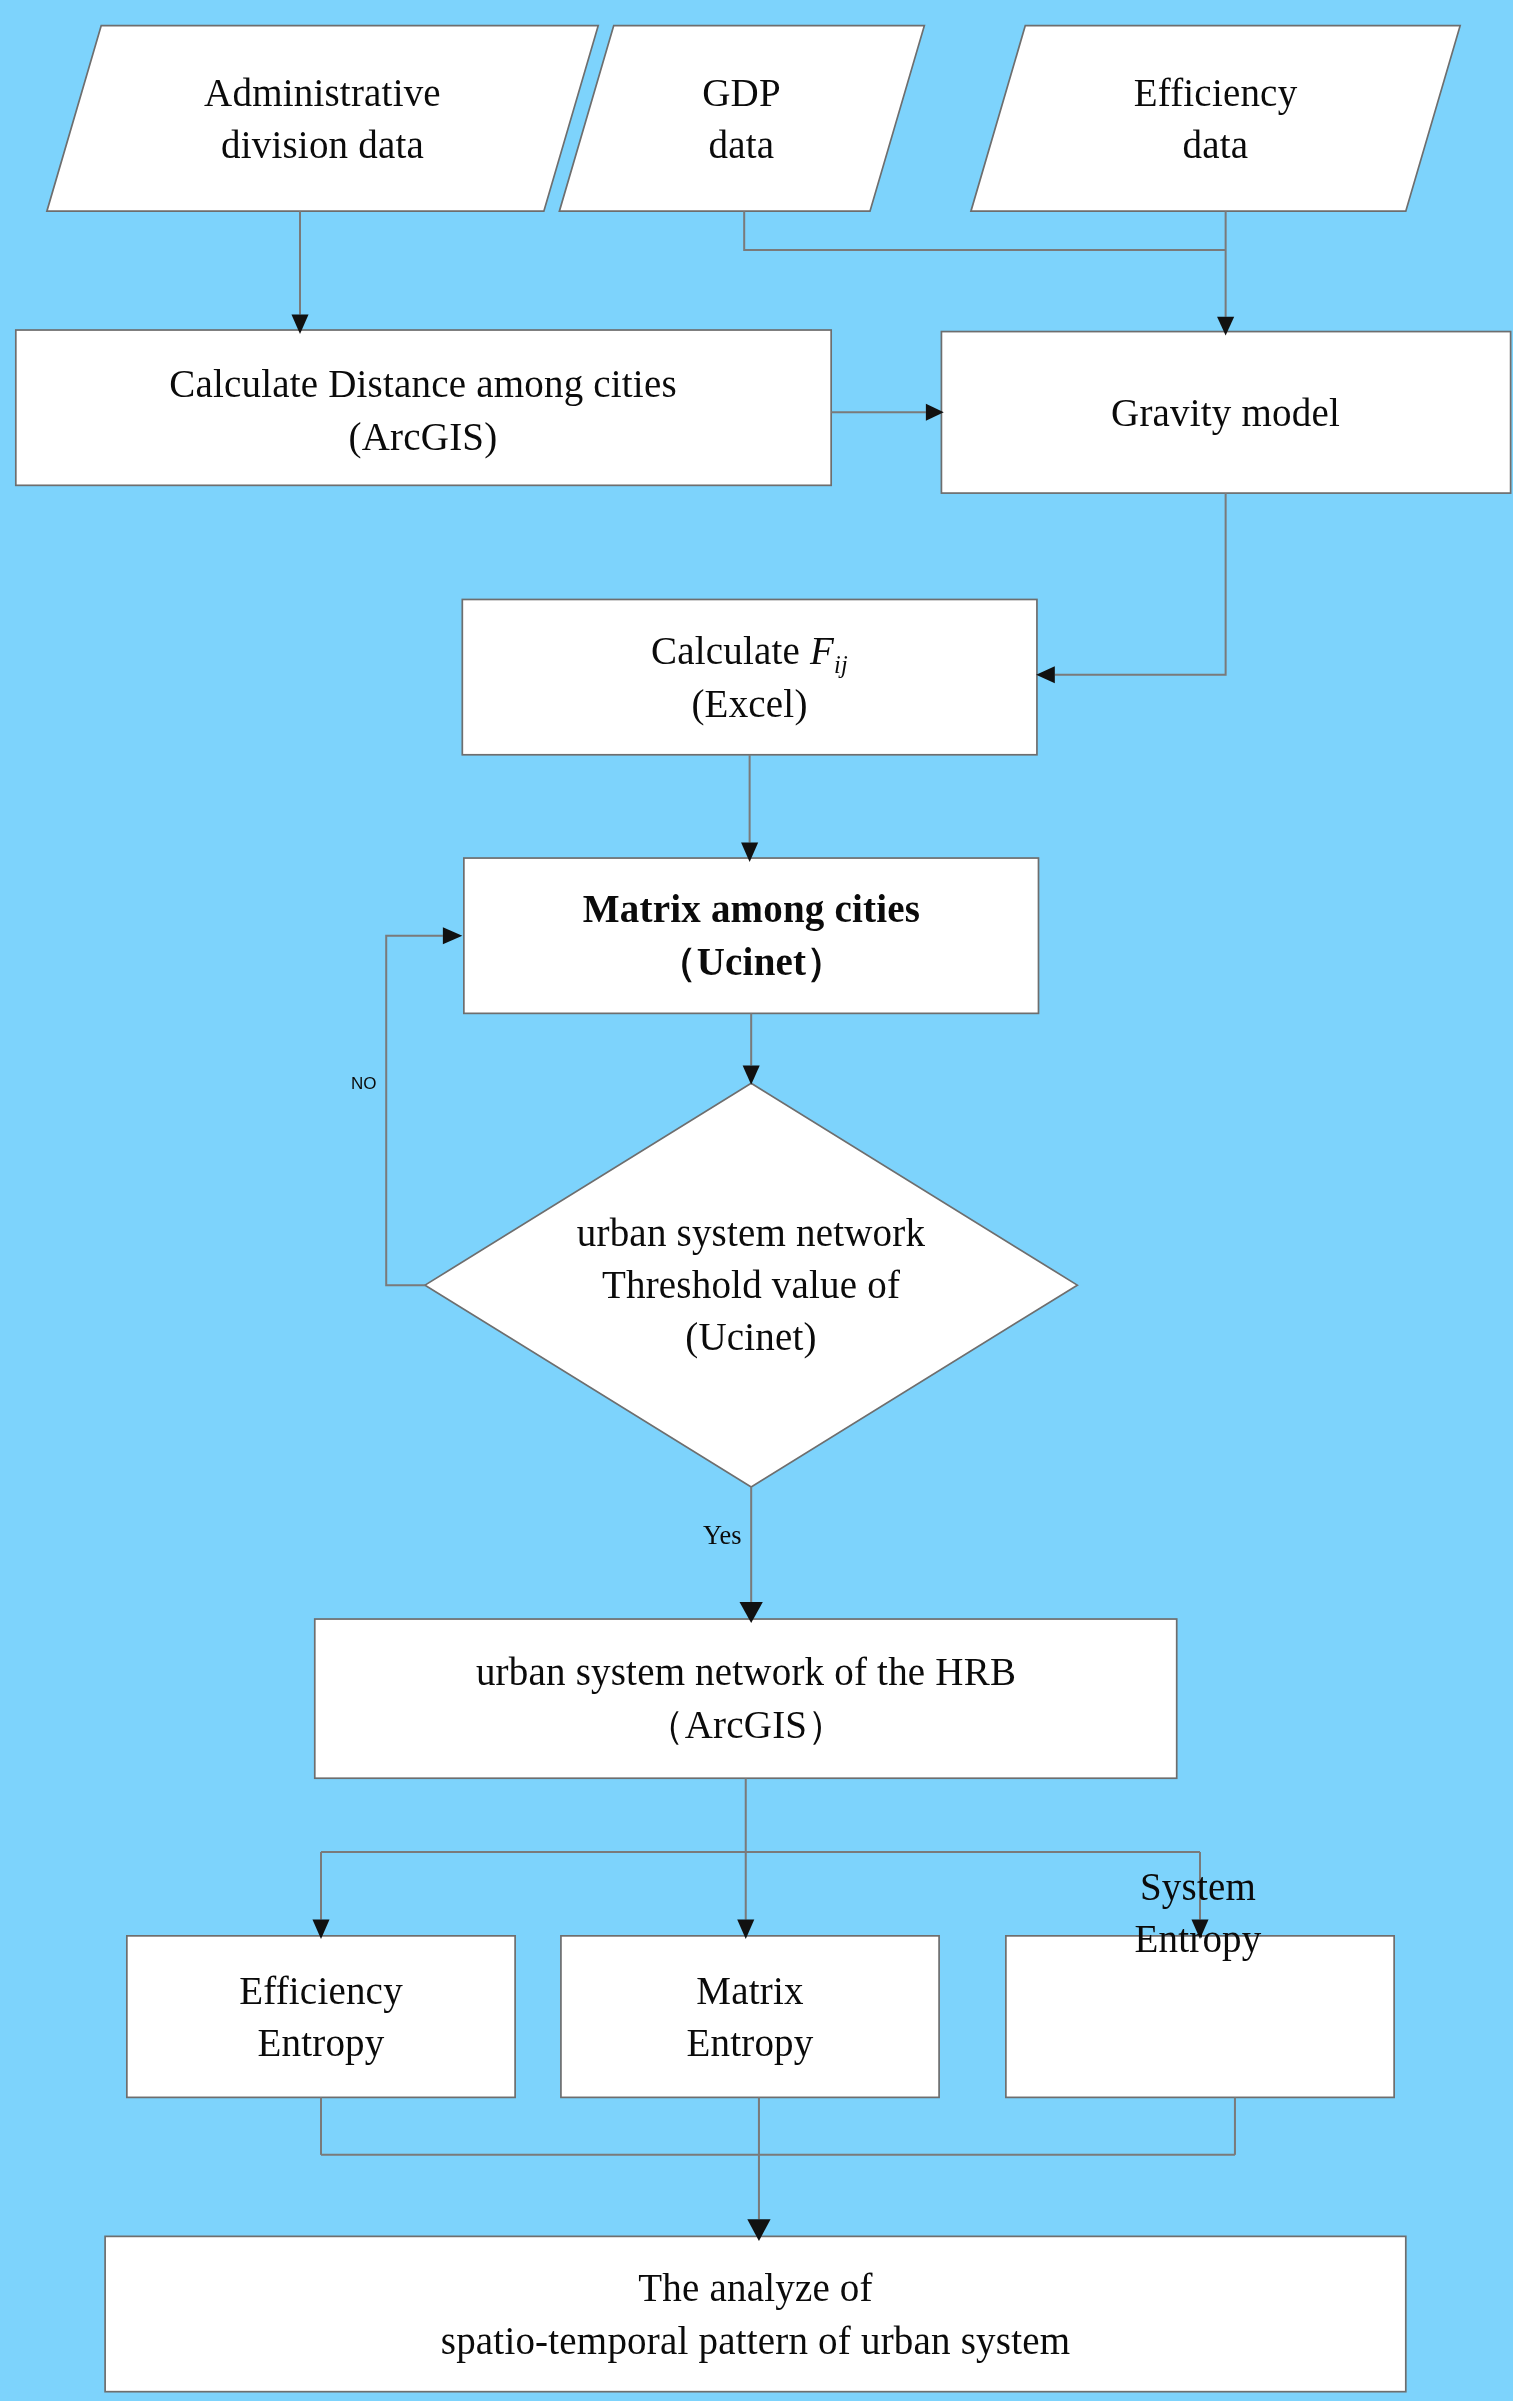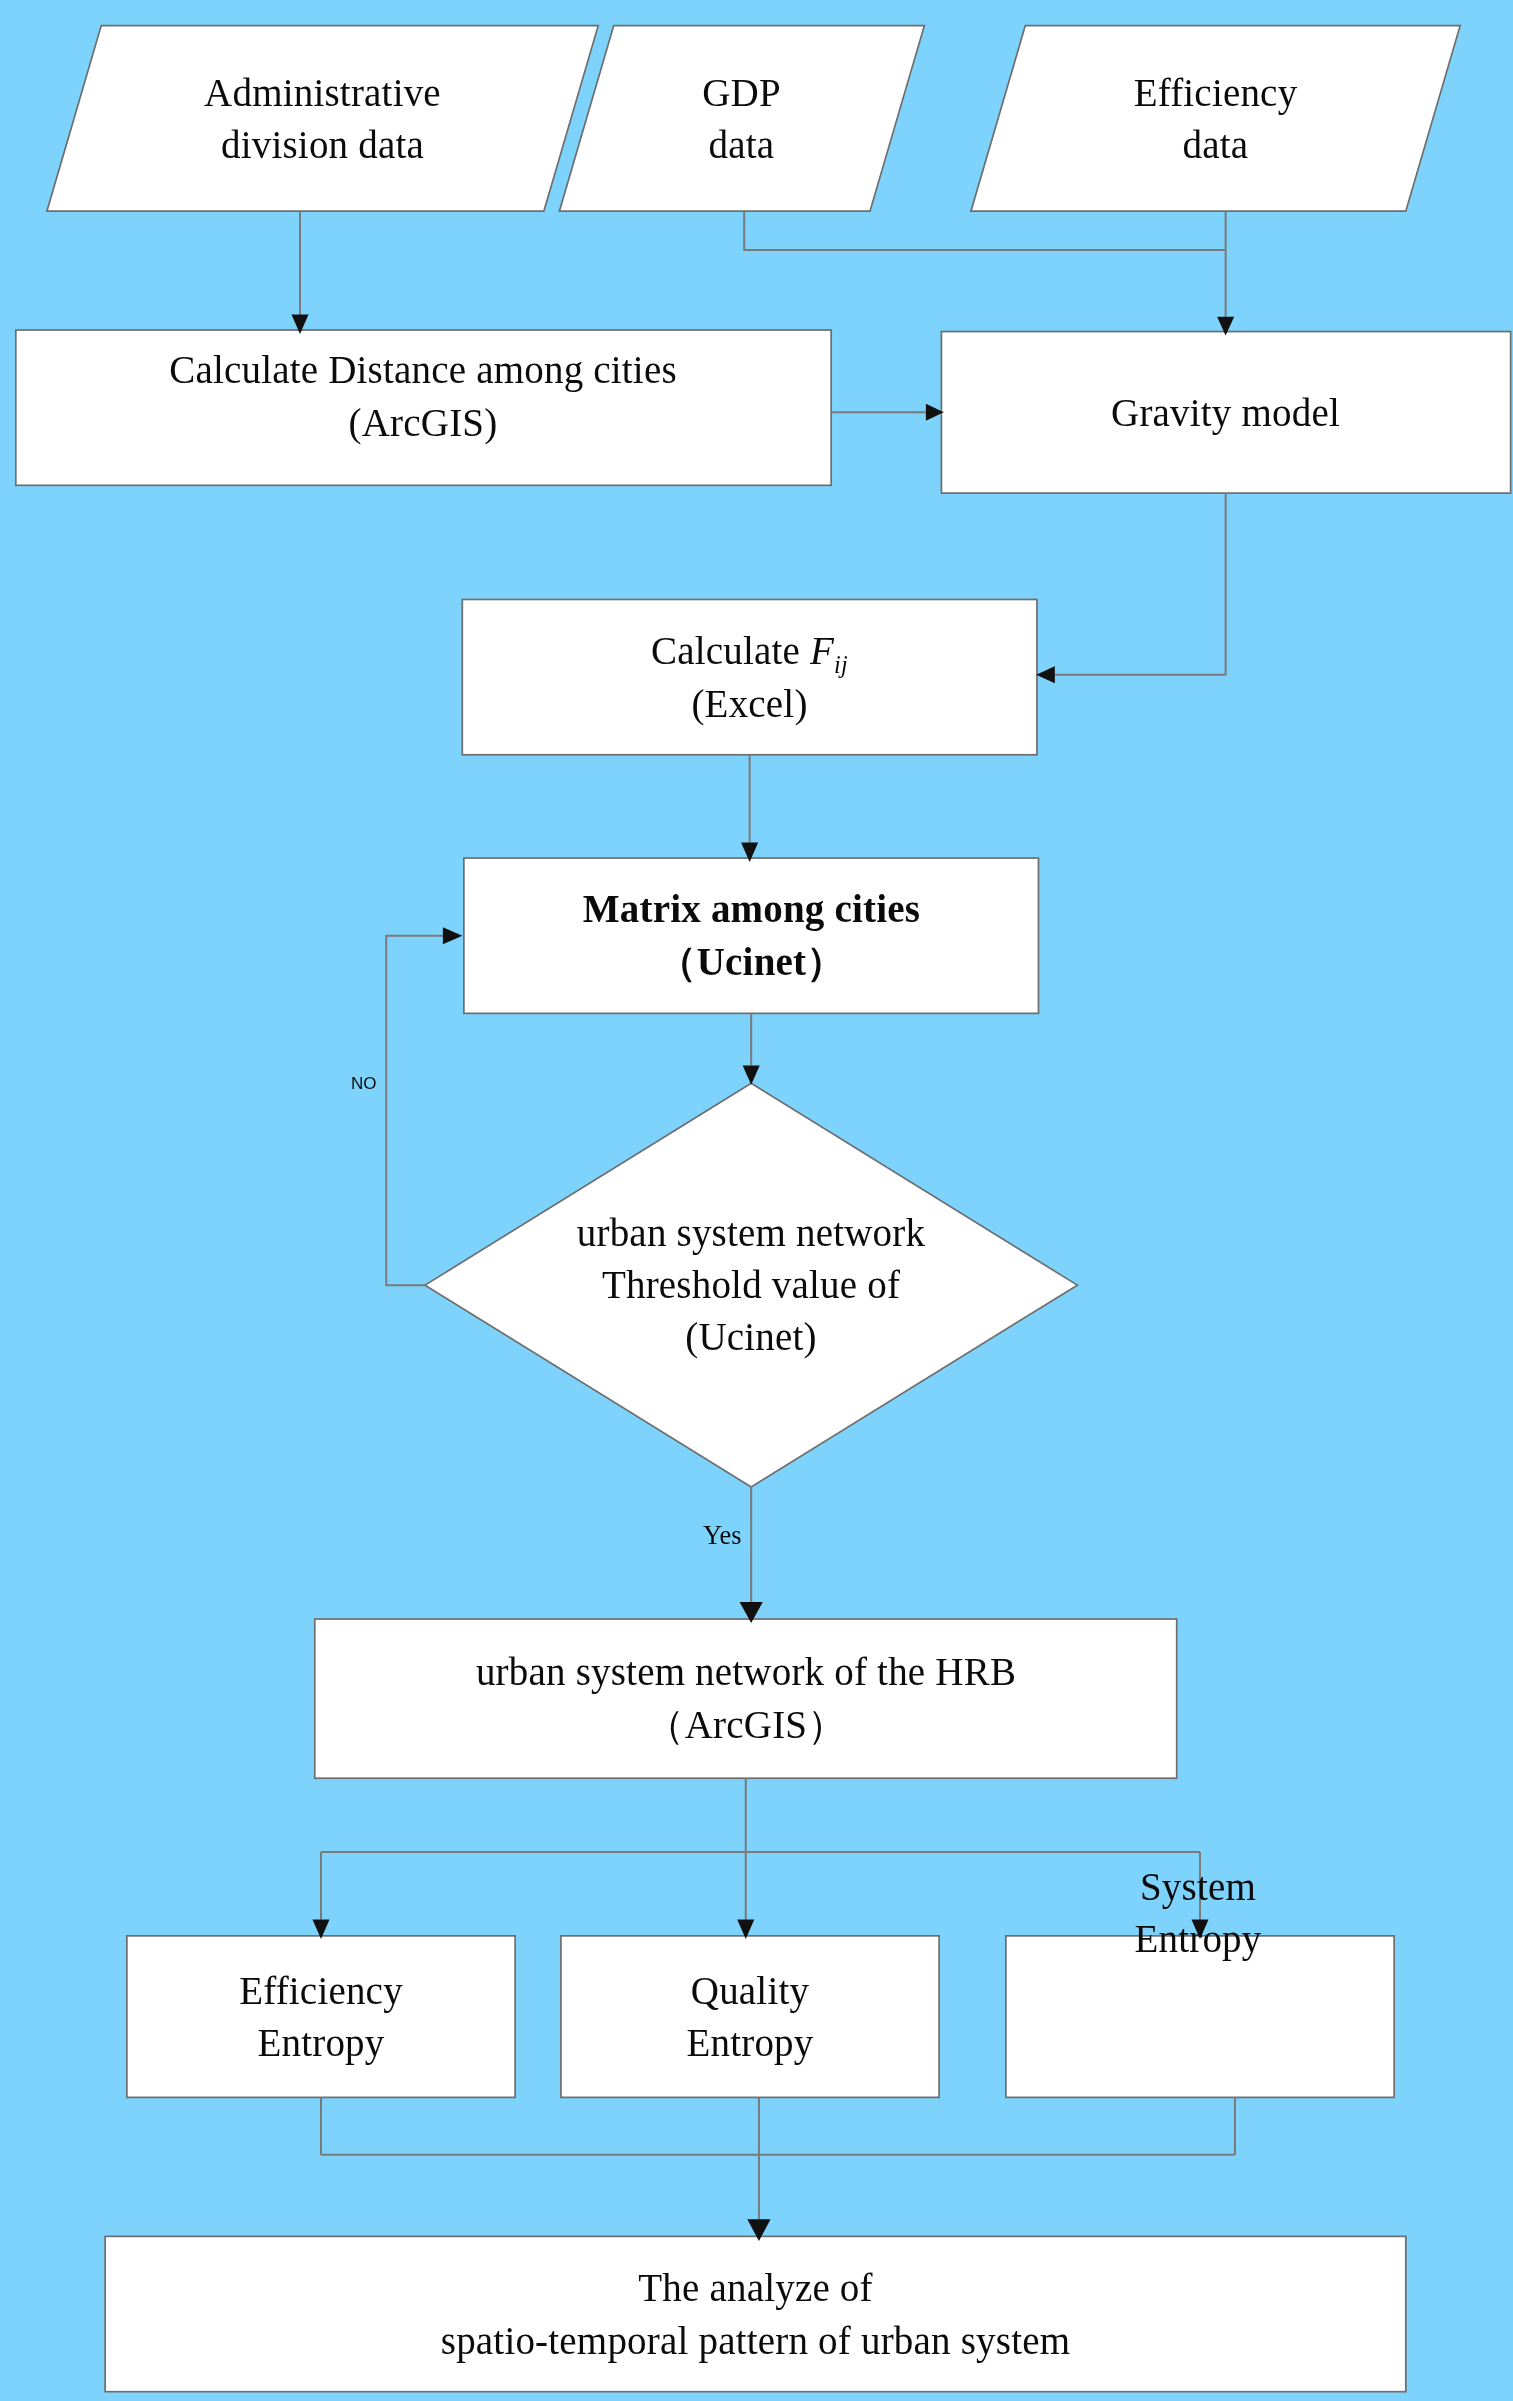--- a/index.html
+++ b/index.html
@@ -170,21 +170,21 @@
   <div class="node-label" style="left:559px; top:26px; width:365px; height:186px;">
     <span class="ln">GDP</span>
     <span class="ln">data</span>
   </div>
 
   <div class="node-label" style="left:971px; top:26px; width:489px; height:186px;">
     <span class="ln">Efficiency</span>
     <span class="ln">data</span>
   </div>
 
-  <div class="node-label" style="left:15.5px; top:334px; width:815px; height:125px;">
+  <div class="node-label" style="left:15.5px; top:348px; width:815px; height:125px;">
     <span class="ln">Calculate Distance among cities</span>
     <span class="ln">(ArcGIS)</span>
   </div>
 
   <div class="node-label" style="left:941px; top:332px; width:569px; height:162px;">
     <span class="ln">Gravity model</span>
   </div>
 
   <div class="node-label" style="left:462px; top:600px; width:575px; height:155px;">
     <span class="ln"><span>Calculate </span><span class="fvar">F</span><span class="fsub">ij</span></span>
@@ -206,21 +206,21 @@
     <span class="ln">urban system network of the HRB</span>
     <span class="ln">（ArcGIS）</span>
   </div>
 
   <div class="node-label" style="left:127px; top:1936px; width:388px; height:162px;">
     <span class="ln">Efficiency</span>
     <span class="ln">Entropy</span>
   </div>
 
   <div class="node-label" style="left:561px; top:1936px; width:378px; height:162px;">
-    <span class="ln">Quality</span>
+    <span class="ln">Matrix</span>
     <span class="ln">Entropy</span>
   </div>
 
   <div class="node-label" style="left:1006px; top:1832px; width:384px; height:162px;">
     <span class="ln">System</span>
     <span class="ln">Entropy</span>
   </div>
 
   <div class="node-label" style="left:105px; top:2237px; width:1301px; height:155px;">
     <span class="ln">The analyze of</span>

